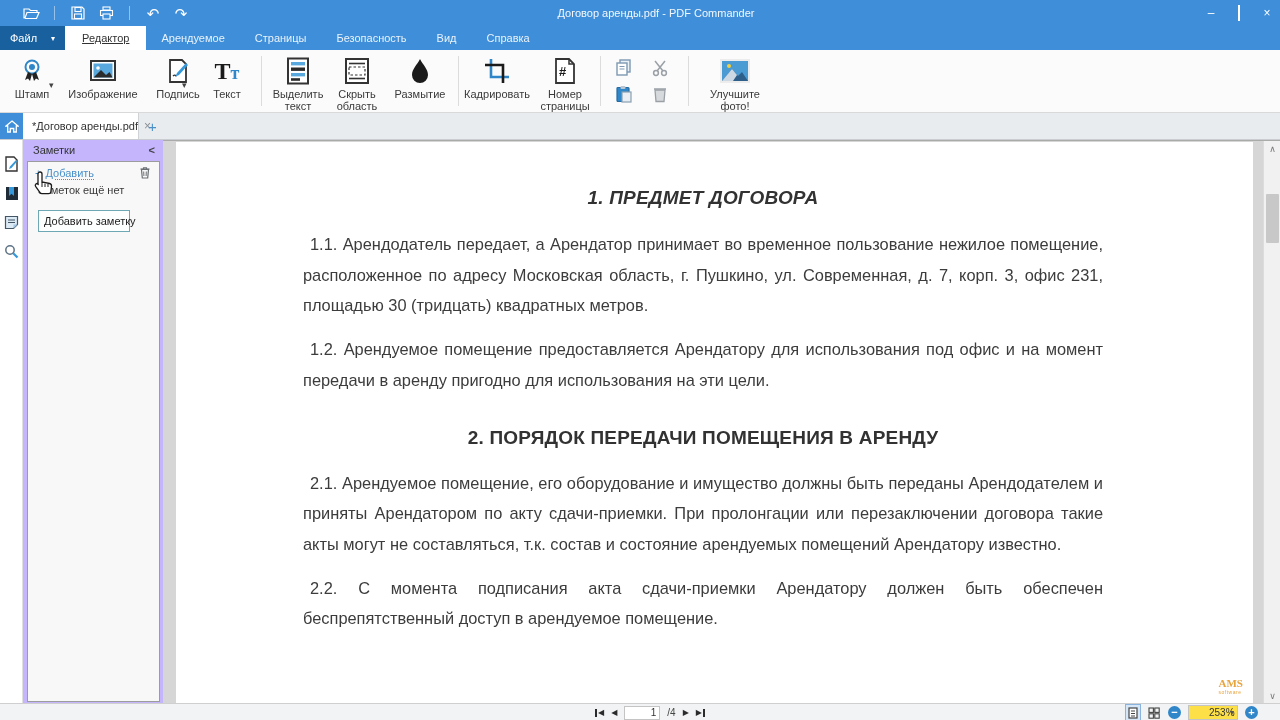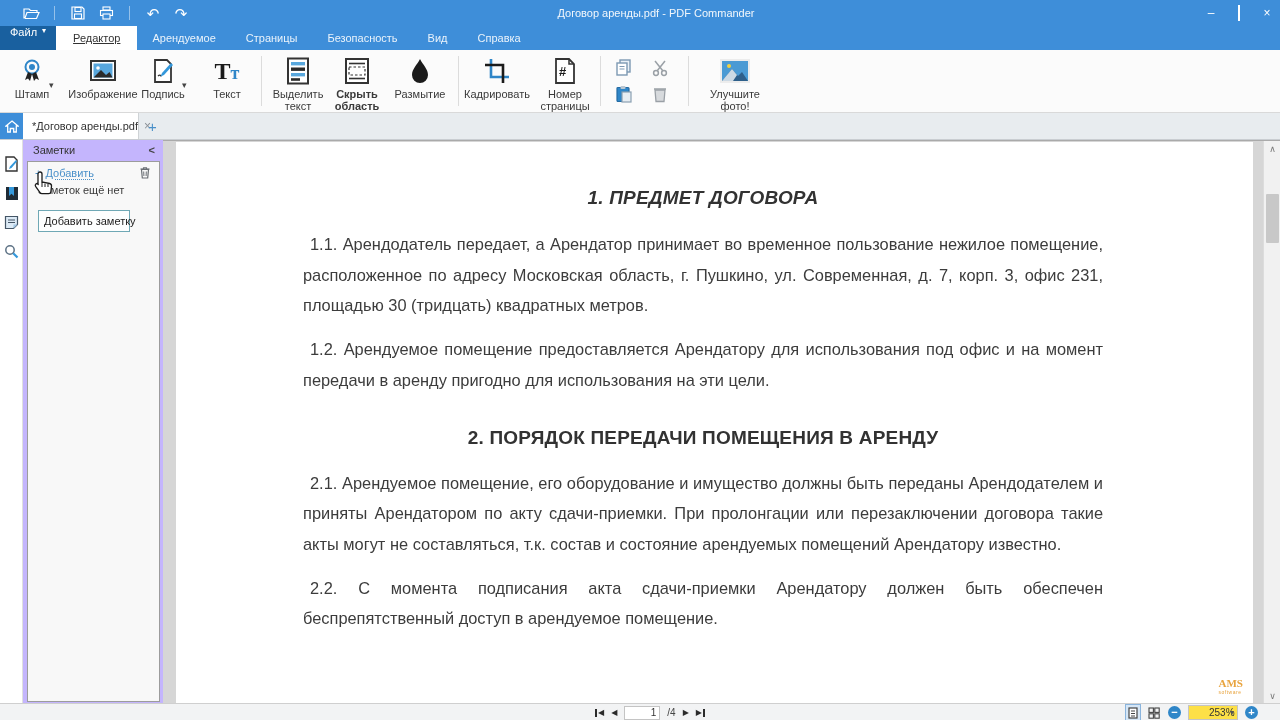--- a/index.html
+++ b/index.html
@@ -12,21 +12,21 @@
   .tb-btn { width:22px; height:20px; display:flex; align-items:center; justify-content:center; color:#fff; }
   .tb-sep { width:1px; height:14px; background:rgba(255,255,255,.45); margin:0 6px; }
   .tb-glyph { font-size:15px; color:#fff; line-height:1; }
   .tb-title { position:absolute; left:0; right:0; text-align:center; color:#f2f7fc; font-size:11px; pointer-events:none;margin-left:32px; }
   .win-controls { position:absolute; right:6px; top:0; height:26px; display:flex; align-items:center; gap:14px; }
   .win-btn { color:#fff; font-size:12px; width:14px; text-align:center; cursor:default; }
   .win-max { width:9px; height:9px; border:1px solid #fff; }
 
   
   .menubar { position:absolute; left:0; top:26px; width:1280px; height:24px; background:#3e8ed9; display:flex; align-items:stretch; }
-  .menu-file { background:#19609f; color:#fff; padding:0 10px; display:flex; align-items:flex-start; gap:5px; font-size:11px; }
+  .menu-file { background:#19609f; color:#fff; padding:0 10px; display:flex; align-items:center; gap:14px; font-size:11px; }
   .menu-item { color:#eaf3fb; padding:0 15px; display:flex; align-items:center; font-size:11px; }
   .menu-item.active { background:#fff; color:#333; padding:0 17px;text-decoration:underline; }
 
   
   .toolbar { position:absolute; left:0; top:50px; width:1280px; height:63px; background:#fbfbfb; border-bottom:1px solid #d9d9d9; }
   .tool { position:absolute; top:4px; width:76px; text-align:center; }
   .tool .ticon { height:34px; display:flex; align-items:center; justify-content:center; }
   .tool .tlabel { font-size:11px; color:#3a3a3a; line-height:12px; }
   .tsep { position:absolute; top:6px; width:1px; height:50px; background:#dcdcdc; }
   .tcaret { position:absolute; top:30px; font-size:9px; color:#444; }
@@ -159,21 +159,21 @@
       <svg width="28" height="24" viewBox="0 0 28 24">
           <rect x="2" y="2" width="24" height="19" fill="#fff" stroke="#333" stroke-width="2"></rect>
           <rect x="4.5" y="4.5" width="19" height="14" fill="#58a7dd"></rect>
           <circle cx="9" cy="9" r="1.8" fill="#fff"></circle>
           <path d="M4.5 18.5 L12 11 l5 5 3.5-3 3 5.5z" fill="#2b2b2b"></path>
         </svg>
     </div>
     <div class="tlabel">Изображение</div>
   </div>
 
-  <div class="tool" style="left:125px;">
+  <div class="tool" style="left:140px;">
     <div class="ticon">
       <svg width="28" height="28" viewBox="0 0 28 28">
           <path d="M6 3 h12 l4 4 v18 H6 z" fill="#fff" stroke="#333" stroke-width="1.8"></path>
           <path d="M9 19 c1.5-1.5 3-1 3 .5" fill="none" stroke="#333" stroke-width="1.3"></path>
           <path d="M22 6 L13 16 l-1.5 3.5 L15 18 l9-10 z" fill="#3498db"></path>
         </svg>
     </div>
     <div class="tlabel">Подпись</div>
   </div>
   <span class="tcaret" style="left:182px;">▾</span>
@@ -193,21 +193,21 @@
           <rect x="2" y="1.5" width="20" height="25" fill="#fff" stroke="#333" stroke-width="2"></rect>
           <rect x="5" y="5" width="14" height="3.4" fill="#58a7dd"></rect>
           <rect x="5" y="10.5" width="14" height="3.4" fill="#2b2b2b"></rect>
           <rect x="5" y="16" width="14" height="3.4" fill="#58a7dd"></rect>
           <rect x="5" y="21.2" width="9" height="2.6" fill="#2b2b2b"></rect>
         </svg>
     </div>
     <div class="tlabel">Выделить текст</div>
   </div>
 
-  <div class="tool" style="left:319px;font-weight:bold;">
+  <div class="tool" style="left:319px;">
     <div class="ticon">
       <svg width="26" height="28" viewBox="0 0 26 28">
           <rect x="2" y="2" width="22" height="24" fill="#fff" stroke="#333" stroke-width="2"></rect>
           <line x1="5" y1="6.5" x2="21" y2="6.5" stroke="#333" stroke-width="1.6"></line>
           <rect x="5" y="10" width="16" height="8" fill="none" stroke="#333" stroke-width="1.2" stroke-dasharray="2.5 2"></rect>
           <line x1="5" y1="21.5" x2="21" y2="21.5" stroke="#333" stroke-width="1.6"></line>
         </svg>
     </div>
     <div class="tlabel">Скрыть область</div>
   </div>

